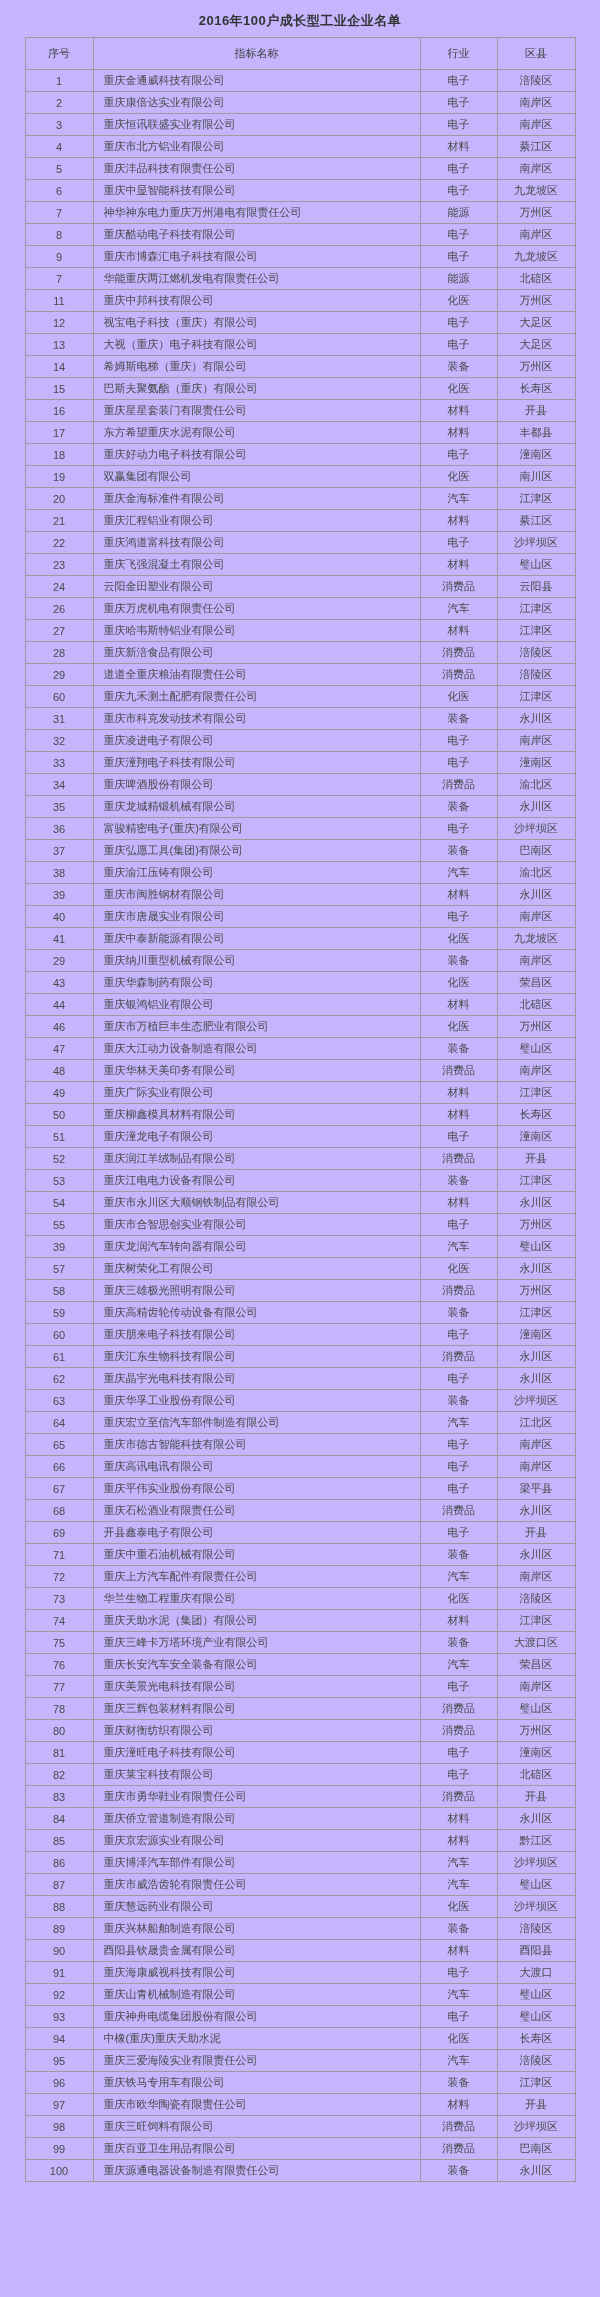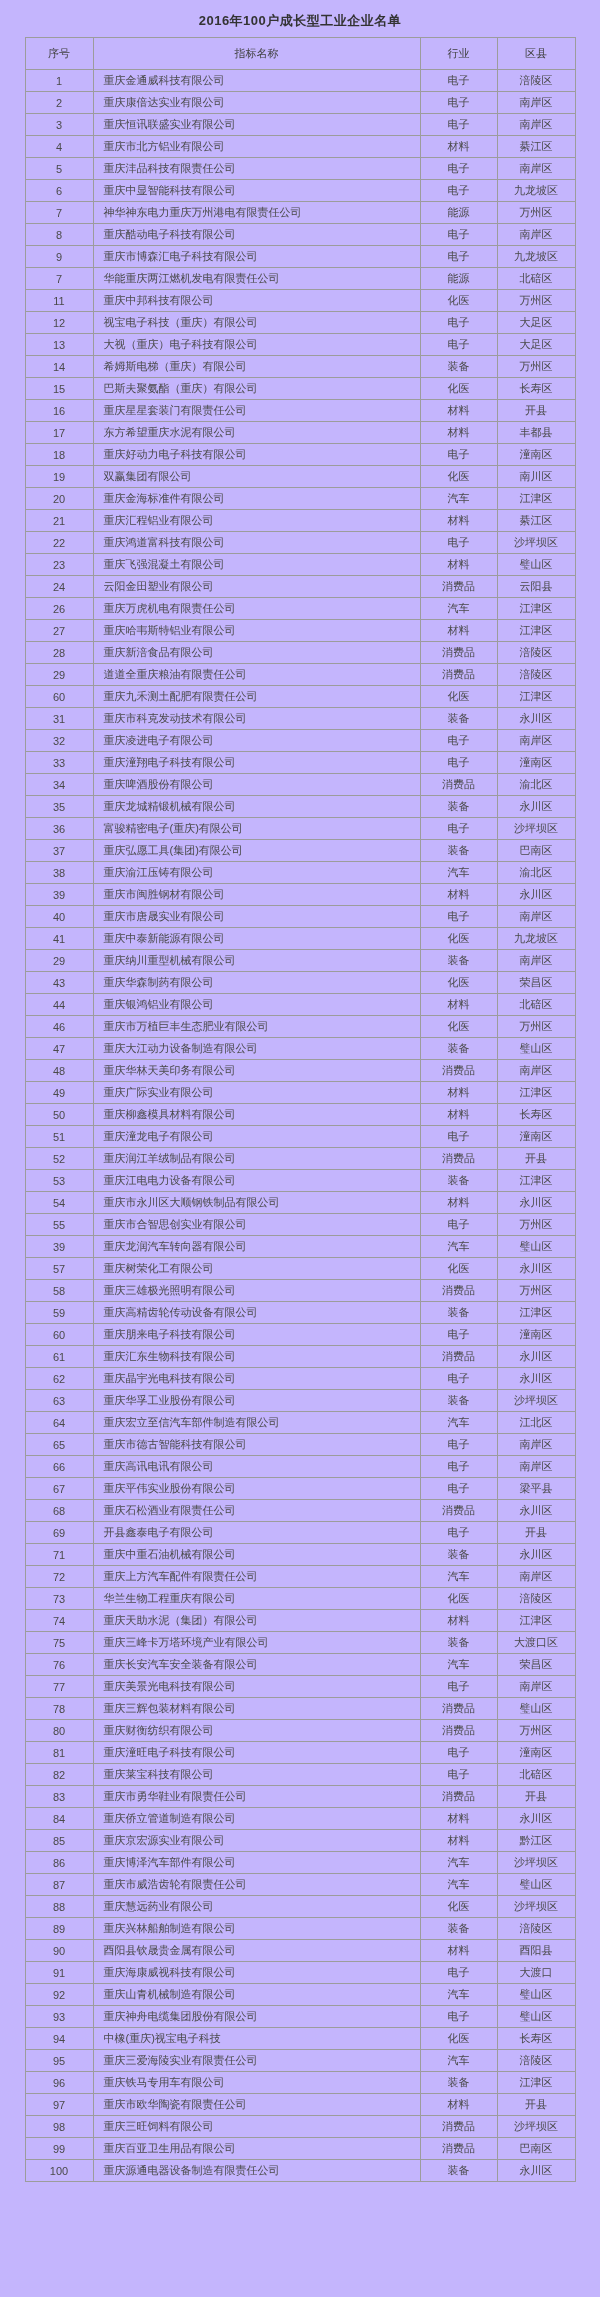--- a/index.html
+++ b/index.html
@@ -607,21 +607,21 @@
           <td class="district-cell">璧山区</td>
         </tr>
         <tr>
           <td class="seq-cell">93</td>
           <td class="name-cell">重庆神舟电缆集团股份有限公司</td>
           <td class="industry-cell">电子</td>
           <td class="district-cell">璧山区</td>
         </tr>
         <tr>
           <td class="seq-cell">94</td>
-          <td class="name-cell">中橡(重庆)视宝电子科技</td>
+          <td class="name-cell">中橡(重庆)重庆天助水泥</td>
           <td class="industry-cell">化医</td>
           <td class="district-cell">长寿区</td>
         </tr>
         <tr>
           <td class="seq-cell">95</td>
           <td class="name-cell">重庆三爱海陵实业有限责任公司</td>
           <td class="industry-cell">汽车</td>
           <td class="district-cell">涪陵区</td>
         </tr>
         <tr>

